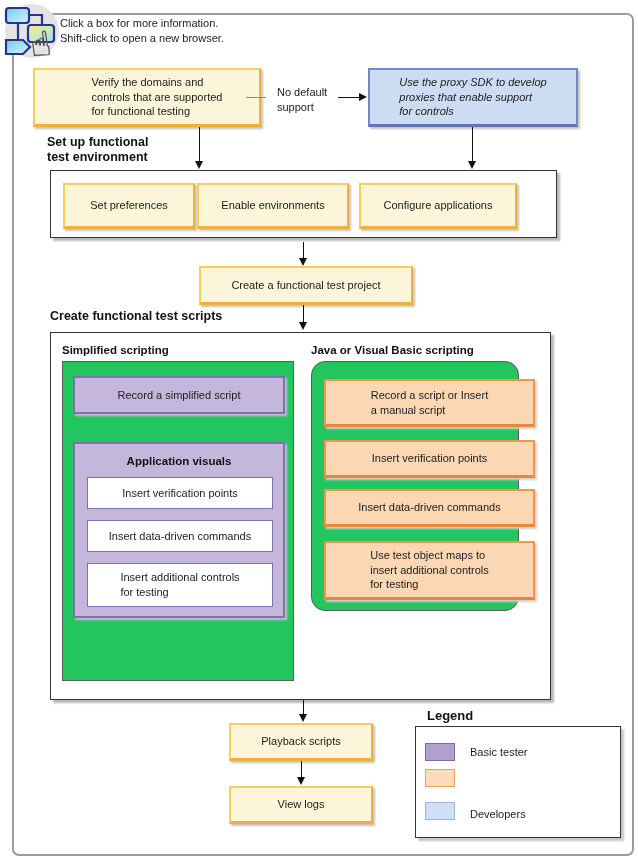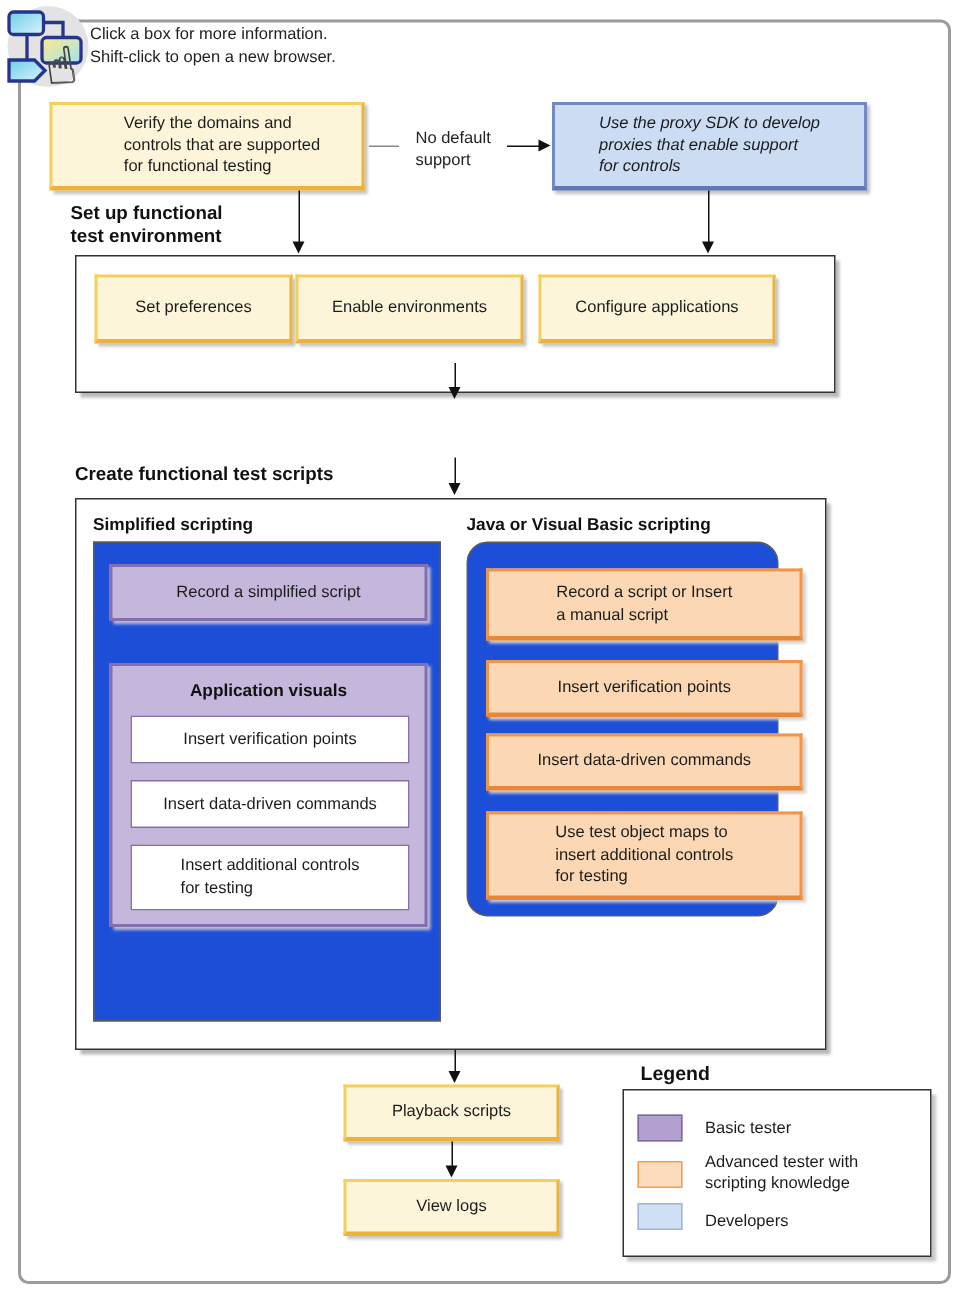--- a/index.html
+++ b/index.html
@@ -12,21 +12,21 @@
   .pageborder{left:12px;top:13px;width:622px;height:843px;border:2.5px solid #9b9b9b;border-radius:7px;background:#fff;}
   .bold-label{font-weight:bold;font-size:12.5px;line-height:1.2;color:#111;}
   .node{display:flex;align-items:center;justify-content:center;line-height:1.32;text-align:center;}
   .node.left{text-align:left;}
   .yellow{background:#fdf5da;border:2px solid #f5cf5e;border-bottom:3px solid #ecb23c;border-right:2px solid #ecb23c;box-shadow:2px 2px 2px #c2c2c2;}
   .blue{background:#ccddf3;border:2px solid #7289c2;border-bottom:3px solid #5f78b5;box-shadow:2px 2px 2px #c2c2c2;font-style:italic;}
   .purple{background:#c4b7db;border:2px solid #846fae;box-shadow:2px 2px 2px #c5c0d2;}
   .orange{background:#fbd8b3;border:2px solid #f0964a;border-bottom:3px solid #e8873a;box-shadow:2px 2px 2px #d0d0d0;}
   .whitebox{background:#fff;border:1.2px solid #846fae;}
   .container-dark{background:#fff;border:1.8px solid #333;box-shadow:3px 3px 2px #b8b8b8;}
-  .container-thin{background:#1d4ed8;border:1.4px solid #5c5c5c;text-decoration:underline;}
+  .container-thin{background:#22c55e;border:1.4px solid #5c5c5c;text-decoration:underline;}
   .vline{width:0;border-left:1.4px solid #111;}
   .hline-gray{height:0;border-top:1.5px solid #888;}
   .hline-black{height:0;border-top:1.4px solid #111;}
   .ah-down{width:0;height:0;border-left:4.5px solid transparent;border-right:4.5px solid transparent;border-top:8px solid #111;}
   .ah-right{width:0;height:0;border-top:4.5px solid transparent;border-bottom:4.5px solid transparent;border-left:8px solid #111;}
   .legend-row{display:flex;align-items:center;gap:15px;}
   .swatch{width:28px;height:16px;flex:0 0 auto;}
   .sw-purple{background:#b2a0ce;border:1.6px solid #80689f;}
   .sw-orange{background:#fcdcbc;border:1.6px solid #f0a050;}
   .sw-blue{background:#cfe0f5;border:1.6px solid #9db4d8;}
@@ -58,50 +58,51 @@
       <rect x="26" y="23" width="26" height="17" rx="3" fill="url(#yc)" stroke="#27348b" stroke-width="2.2"></rect>
       <text x="28" y="54" font-size="34" font-family="DejaVu Sans" fill="#ffffff" stroke="#444444" stroke-width="0.6" transform="rotate(-8 38 40)">☝</text>
     </svg>
   </div>
 
   <div class="abs small-note" style="left:60px;top:16px;">
     <div>Click a box for more information.</div>
     <div>Shift-click to open a new browser.</div>
   </div>
 
-  <div class="abs node left yellow pre" style="left:33px;top:68px;width:210px;height:59px;padding-left:20px;">Verify the domains and
+  <div class="abs node left yellow pre" style="left:33px;top:68px;width:228px;height:59px;padding-left:20px;">Verify the domains and
 controls that are supported
 for functional testing</div>
 
   <div class="abs hline-gray" style="left:246px;top:97px;width:20px;"></div>
   <div class="abs pre small-note" style="left:277px;top:85px;">No default
 support</div>
   <div class="abs hline-black" style="left:338px;top:97px;width:22px;"></div>
   <div class="abs ah-right" style="left:359px;top:93px;"></div>
 
   <div class="abs node left blue pre" style="left:368px;top:68px;width:210px;height:59px;">Use the proxy SDK to develop
 proxies that enable support
 for controls</div>
 
   <div class="abs vline" style="left:199px;top:127px;height:36px;"></div>
   <div class="abs ah-down" style="left:195px;top:161px;"></div>
   <div class="abs vline" style="left:472px;top:127px;height:36px;"></div>
   <div class="abs ah-down" style="left:468px;top:161px;"></div>
 
   <div class="abs bold-label pre" style="left:47px;top:135px;">Set up functional
 test environment</div>
-  <div class="abs container-dark" style="left:50px;top:170px;width:507px;height:92px;">
+  <div class="abs container-dark" style="left:50px;top:170px;width:507px;height:68px;">
     <div class="abs node yellow" style="left:12px;top:12px;width:132px;height:46px;">Set preferences</div>
     <div class="abs node yellow" style="left:308px;top:12px;width:158px;height:46px;">Configure applications</div>
     <div class="abs node yellow" style="left:146px;top:12px;width:152px;height:46px;">Enable environments</div>
   </div>
 
   <div class="abs vline" style="left:303px;top:242px;height:18px;"></div>
   <div class="abs ah-down" style="left:299px;top:258px;"></div>
 
+  <div class="abs node yellow" style="left:199px;top:266px;width:214px;height:39px;">Create a functional test project</div>
 
   <div class="abs vline" style="left:303px;top:305px;height:19px;"></div>
   <div class="abs ah-down" style="left:299px;top:322px;"></div>
 
   <div class="abs bold-label" style="left:50px;top:309px;">Create functional test scripts</div>
   <div class="abs container-dark" style="left:50px;top:332px;width:501px;height:368px;">
 
     <div class="abs bold-label" style="left:11px;top:11px;font-size:11.5px;">Simplified scripting</div>
     <div class="abs container-thin" style="left:11px;top:28px;width:232px;height:320px;">
       <div class="abs node purple" style="left:10px;top:14px;width:212px;height:38px;">Record a simplified script</div>
@@ -139,22 +140,20 @@
   <div class="abs node yellow" style="left:229px;top:786px;width:144px;height:38px;">View logs</div>
 
   <div class="abs bold-label" style="left:415px;top:708px;font-size:13px;padding-left:12px;">Legend</div>
   <div class="abs container-dark" style="left:415px;top:726px;width:206px;height:112px;box-shadow:3px 3px 2px #c5c5c5;padding-left:22px;">
     <div class="abs legend-row" style="left:9px;top:16px;width:190px;">
       <div class="swatch sw-purple"></div>
       <div class="pre">Basic tester</div>
     </div>
     <div class="abs legend-row" style="left:9px;top:42px;width:190px;">
       <div class="swatch sw-orange"></div>
-      <div class="pre" style="line-height:1.25;">Advanced tester with
-scripting knowledge</div>
     </div>
     <div class="abs legend-row" style="left:9px;top:75px;width:190px;align-items:flex-end;">
       <div class="swatch sw-blue"></div>
       <div class="pre">Developers</div>
     </div>
   </div>
 
 </div>
 
 </body></html>

